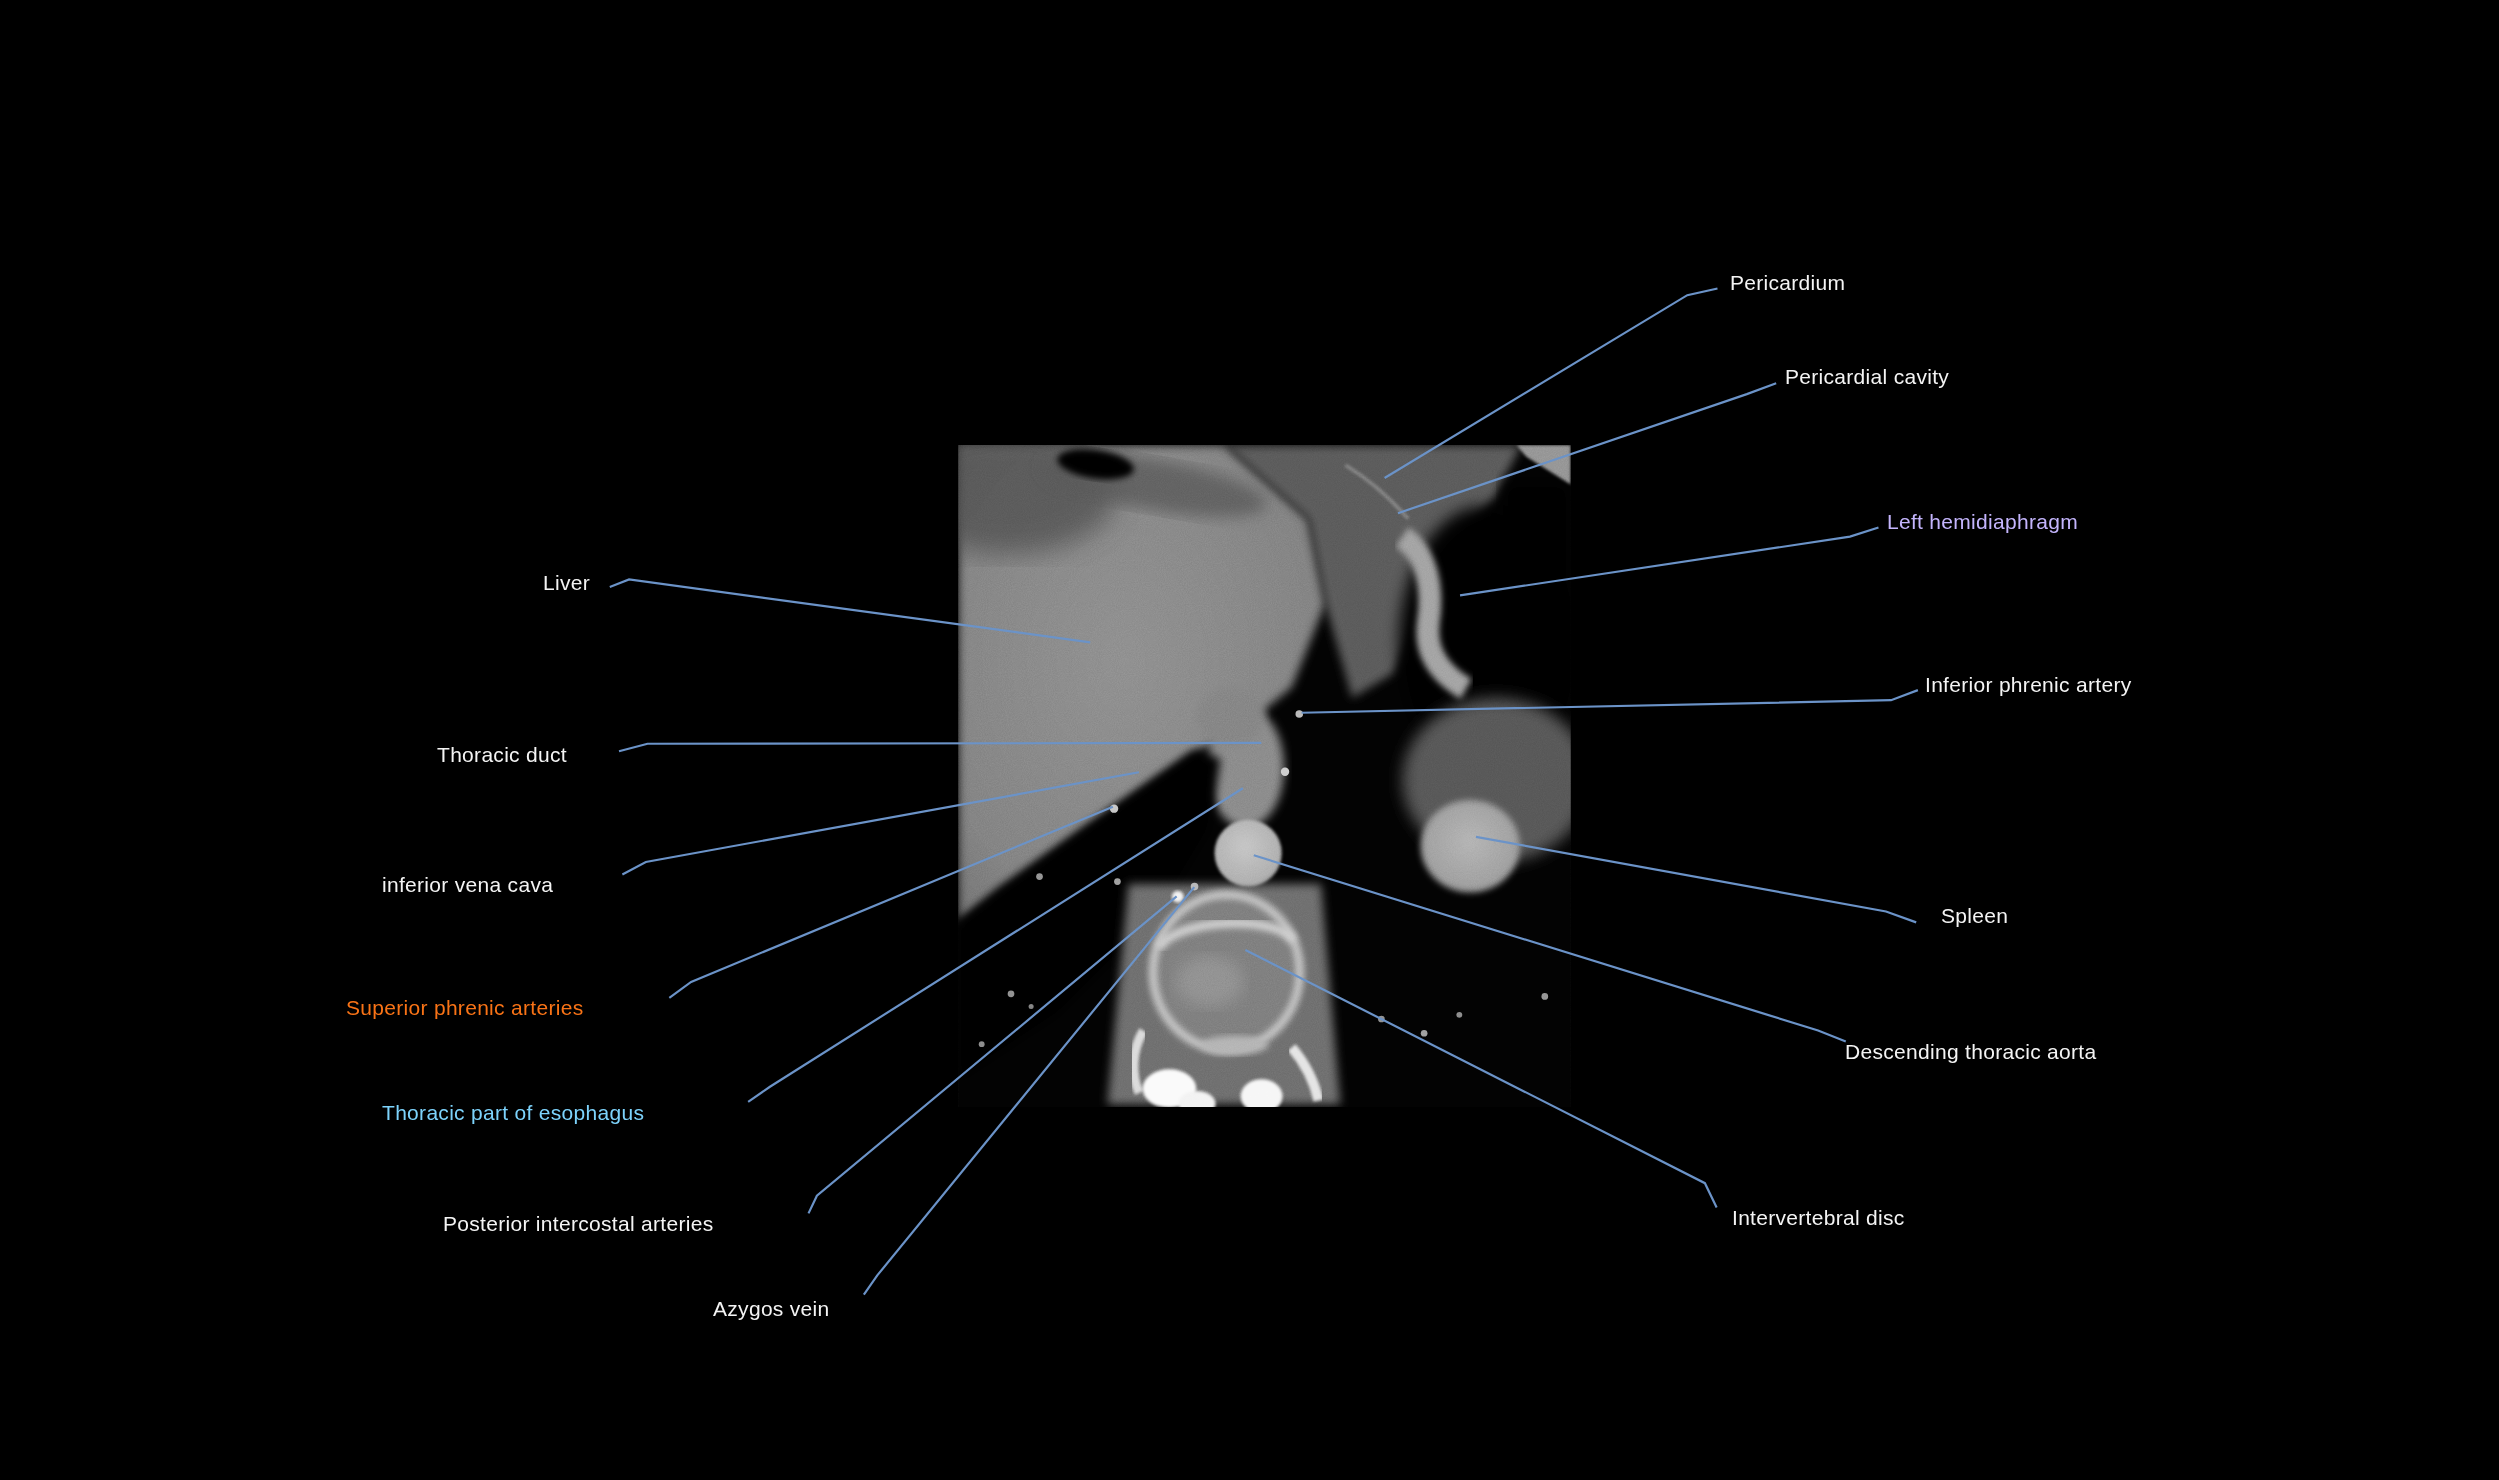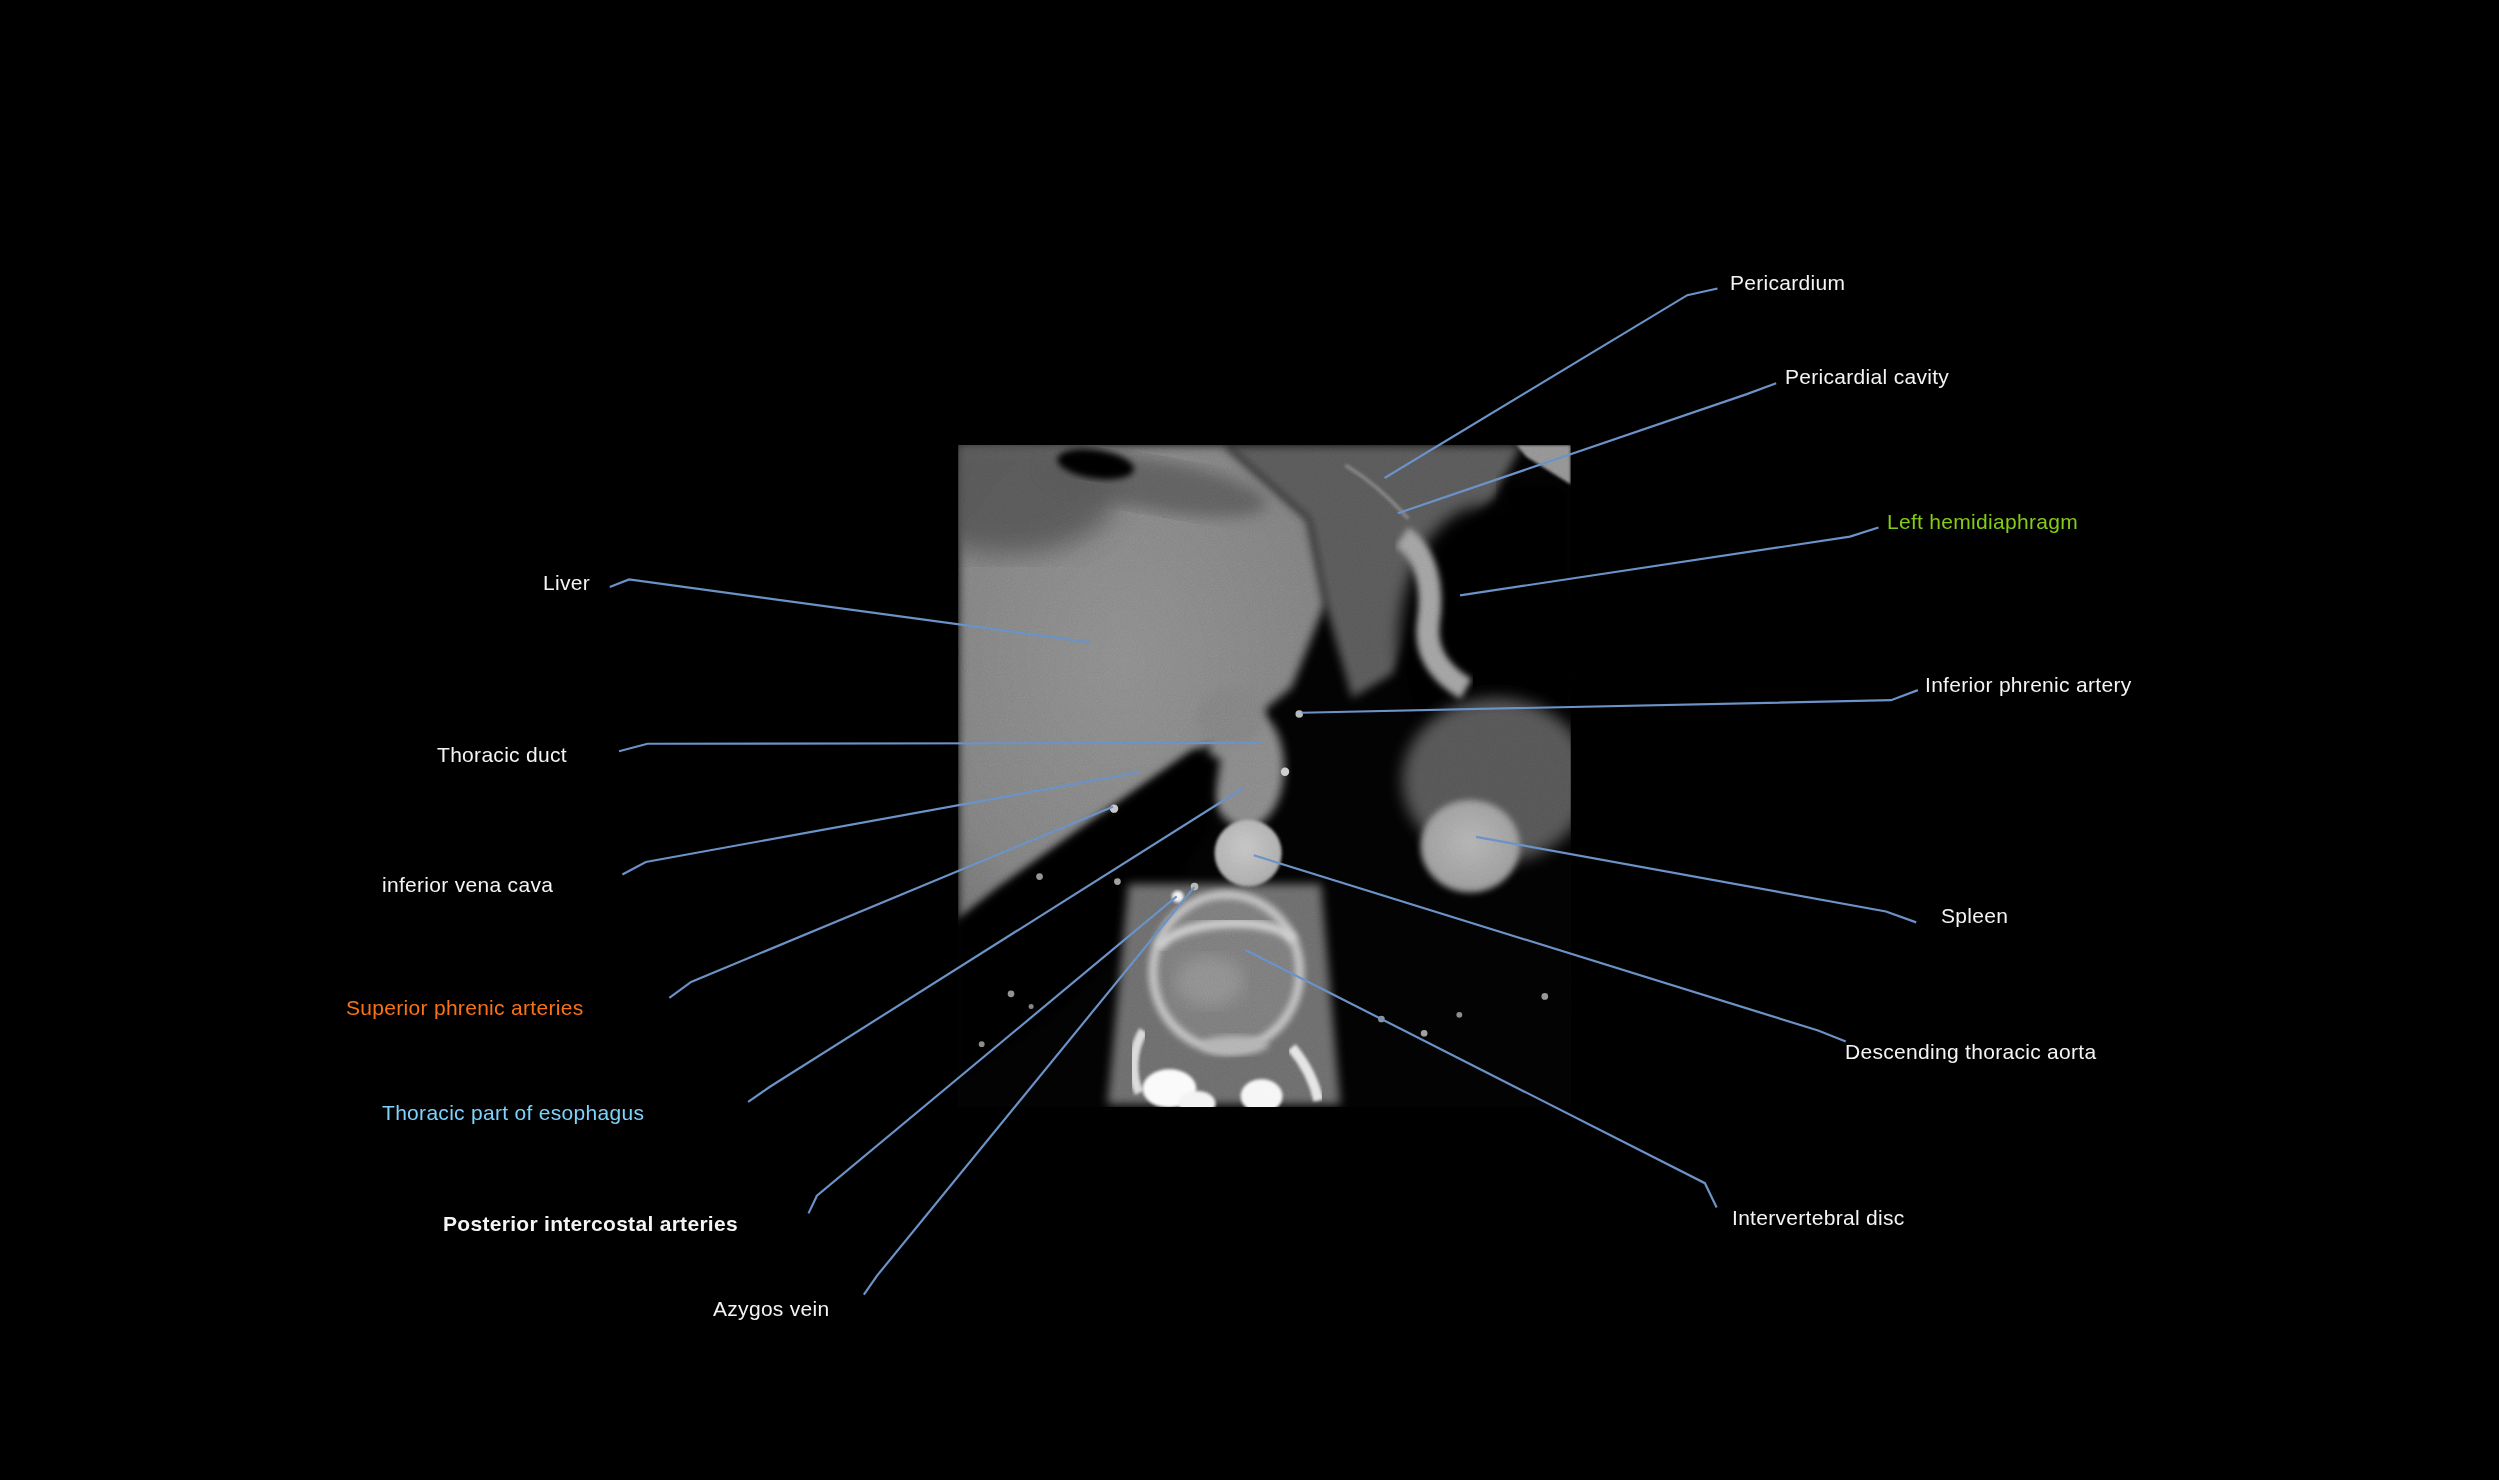--- a/index.html
+++ b/index.html
@@ -143,28 +143,28 @@
       <polyline points="964,1447 974,1426 1403,1069" fill="none" stroke="#6b93c8" stroke-width="2.6"></polyline>
       <polyline points="1030,1544 1046,1521 1424,1058" fill="none" stroke="#6b93c8" stroke-width="2.6"></polyline>
       <polyline points="2285,1100 2249,1087 1760,998" fill="none" stroke="#6b93c8" stroke-width="2.6"></polyline>
       <polyline points="2201,1242 2168,1229 1495,1020" fill="none" stroke="#6b93c8" stroke-width="2.6"></polyline>
       <polyline points="2047,1440 2033,1411 1485,1133" fill="none" stroke="#6b93c8" stroke-width="2.6"></polyline>
     </svg>
 
   <div id="labels">
       <div class="label" style="left: 1730px; top: 283px; color: rgb(244, 244, 244);">Pericardium</div>
       <div class="label" style="left: 1785px; top: 377px; color: rgb(244, 244, 244);">Pericardial cavity</div>
-      <div class="label" style="left: 1887px; top: 522px; color: #84cc16;">Left hemidiaphragm</div>
+      <div class="label" style="left: 1887px; top: 522px; color: #c4b5fd;">Left hemidiaphragm</div>
       <div class="label" style="left: 543px; top: 583px; color: rgb(244, 244, 244);">Liver</div>
       <div class="label" style="left: 1925px; top: 685px; color: rgb(244, 244, 244);">Inferior phrenic artery</div>
       <div class="label" style="left: 437px; top: 755px; color: rgb(244, 244, 244);">Thoracic duct</div>
       <div class="label" style="left: 382px; top: 885px; color: rgb(244, 244, 244);">inferior vena cava</div>
       <div class="label" style="left: 346px; top: 1008px; color: #f97316;">Superior phrenic arteries</div>
       <div class="label" style="left: 382px; top: 1113px; color: #7dd3fc;">Thoracic part of esophagus</div>
-      <div class="label" style="left: 443px; top: 1224px; color: rgb(244, 244, 244); font-weight: bold;">Posterior intercostal arteries</div>
+      <div class="label" style="left: 443px; top: 1224px; color: rgb(244, 244, 244);">Posterior intercostal arteries</div>
       <div class="label" style="left: 713px; top: 1263px; color: rgb(244, 244, 244); margin-top: 46px;">Azygos vein</div>
       <div class="label" style="left: 1923px; top: 916px; color: rgb(244, 244, 244); margin-left: 18px;">Spleen</div>
       <div class="label" style="left: 1845px; top: 1052px; color: rgb(244, 244, 244);">Descending thoracic aorta</div>
       <div class="label" style="left: 1732px; top: 1218px; color: rgb(244, 244, 244);">Intervertebral disc</div>
     </div>
 
 </div>
 
 
 </body></html>

